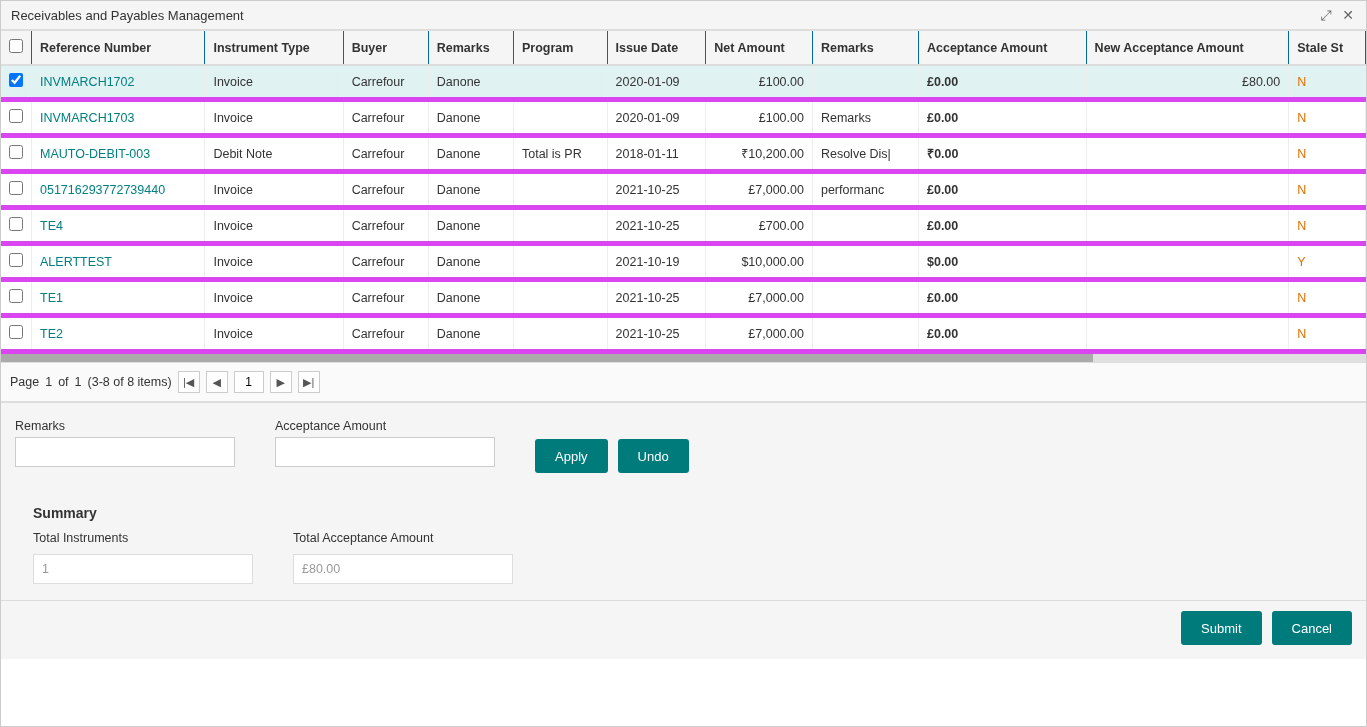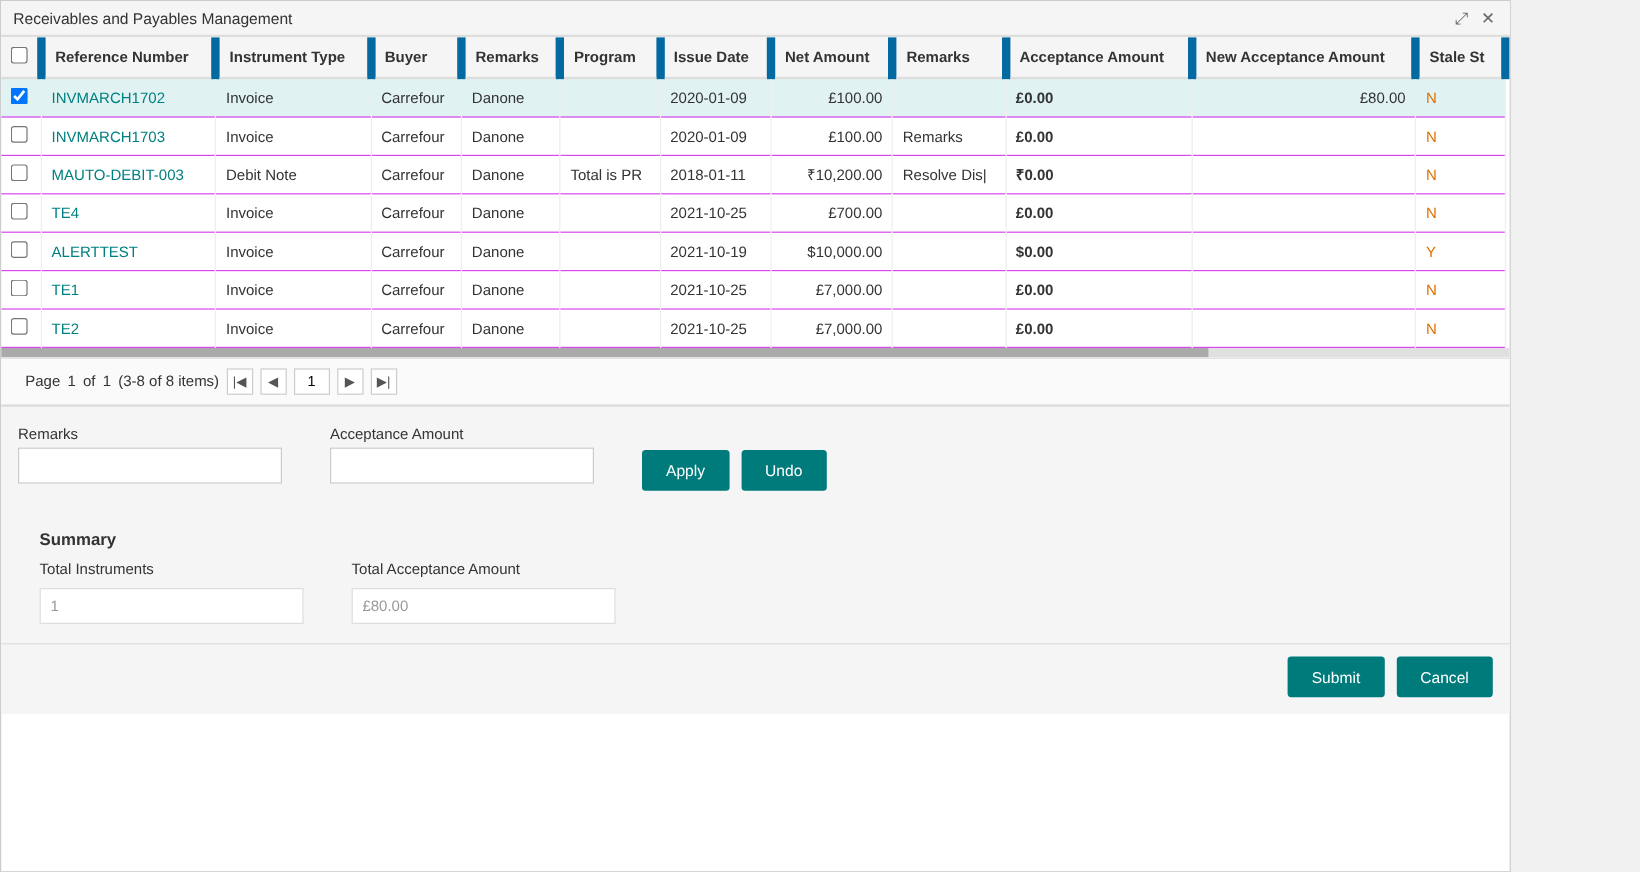--- a/index.html
+++ b/index.html
@@ -1,33 +1,33 @@
 <!DOCTYPE html>
 <html><head>
   <meta charset="utf-8">
   <style>
     * { box-sizing: border-box; margin: 0; padding: 0; }
     body { font-family: Arial, sans-serif; font-size: 13px; background: #f0f0f0; color: #333; }
-    .window { width: 1259px; min-height: 727px; background: #fff; border: 1px solid #ccc; position: relative; }
+    .window { width: 1367px; min-height: 727px; background: #fff; border: 1px solid #ccc; position: relative; }
     .title-bar { background: #f5f5f5; padding: 6px 10px; border-bottom: 1px solid #ddd; display: flex; justify-content: space-between; align-items: center; }
     .title-bar-text { font-size: 13px; color: #333; }
     .title-bar-controls { display: flex; gap: 6px; }
     .title-bar-btn { width: 16px; height: 16px; border: none; background: transparent; cursor: pointer; font-size: 14px; color: #666; padding: 0; line-height: 1; }
     .page-title { padding: 10px 14px 6px; font-size: 15px; font-weight: bold; color: #333; }
     .table-container { margin: 0 0; overflow-x: auto; border-top: 1px solid #ddd; }
     table { width: 100%; border-collapse: collapse; font-size: 12.5px; }
     thead tr { background: #f5f5f5; border-bottom: 2px solid #ddd; }
-    thead th { padding: 8px 8px; text-align: left; font-weight: 600; color: #333; border-right: 7px solid #0369a1; white-space: nowrap; }
-    tbody tr { border-bottom: 1px solid #d946ef; }
+    thead th { padding: 8px 8px; text-align: left; font-weight: 600; color: #333; border-right: 1px solid #0369a1; white-space: nowrap; }
+    tbody tr { border-bottom: 5px solid #d946ef; }
     tbody tr.selected { background: #e0f2f2; }
     tbody td { padding: 7px 8px; color: #333; border-right: 1px solid #eee; white-space: nowrap; }
     .link-cell { color: #008080; cursor: pointer; }
     .checkbox-col { width: 30px; }
     .cb { width: 14px; height: 14px; cursor: pointer; }
-    .pagination-bar { padding: 8px 20px; display: flex; align-items: center; gap: 6px; font-size: 12.5px; border-top: 1px solid #ddd; background: #fafafa; }
+    .pagination-bar { padding: 8px 9px; display: flex; align-items: center; gap: 6px; font-size: 12.5px; border-top: 1px solid #ddd; background: #fafafa; }
     .page-nav-btn { width: 22px; height: 22px; border: 1px solid #ccc; background: #fff; cursor: pointer; display: flex; align-items: center; justify-content: center; font-size: 11px; color: #555; }
     .page-input { width: 30px; height: 22px; border: 1px solid #ccc; text-align: center; font-size: 12px; }
     .bottom-section { padding: 16px 14px; background: #f5f5f5; border-top: 2px solid #ddd; }
     .form-row { display: flex; align-items: flex-start; gap: 40px; }
     .form-group { display: flex; flex-direction: column; gap: 4px; }
     .form-label { font-size: 12.5px; color: #333; font-weight: 500; }
     .form-input { width: 220px; height: 30px; border: 1px solid #ccc; padding: 4px 8px; font-size: 12.5px; background: #fff; }
     .form-input-wide { width: 220px; }
     .btn-group { display: flex; align-items: flex-end; gap: 10px; padding-top: 20px; }
     .btn { height: 34px; padding: 0 20px; border: none; cursor: pointer; font-size: 13px; font-weight: 500; border-radius: 3px; }
@@ -119,20 +119,34 @@
             <td>Total is PR</td>
             <td>2018-01-11</td>
             <td class="net-amount">₹10,200.00</td>
             <td>Resolve Dis|</td>
             <td class="accept-amount">₹0.00</td>
             <td class="new-accept-amount"></td>
             <td class="stale-n">N</td>
           </tr>
           <tr>
             <td class="checkbox-col"><input type="checkbox" class="cb" style=""></td>
+            <td class="link-cell">051716293772739440</td>
+            <td>Invoice</td>
+            <td>Carrefour</td>
+            <td>Danone</td>
+            <td></td>
+            <td>2021-10-25</td>
+            <td class="net-amount">£7,000.00</td>
+            <td>performanc</td>
+            <td class="accept-amount">£0.00</td>
+            <td class="new-accept-amount"></td>
+            <td class="stale-n">N</td>
+          </tr>
+          <tr>
+            <td class="checkbox-col"><input type="checkbox" class="cb" style=""></td>
             <td class="link-cell">TE4</td>
             <td>Invoice</td>
             <td>Carrefour</td>
             <td>Danone</td>
             <td></td>
             <td>2021-10-25</td>
             <td class="net-amount">£700.00</td>
             <td></td>
             <td class="accept-amount">£0.00</td>
             <td class="new-accept-amount"></td>

